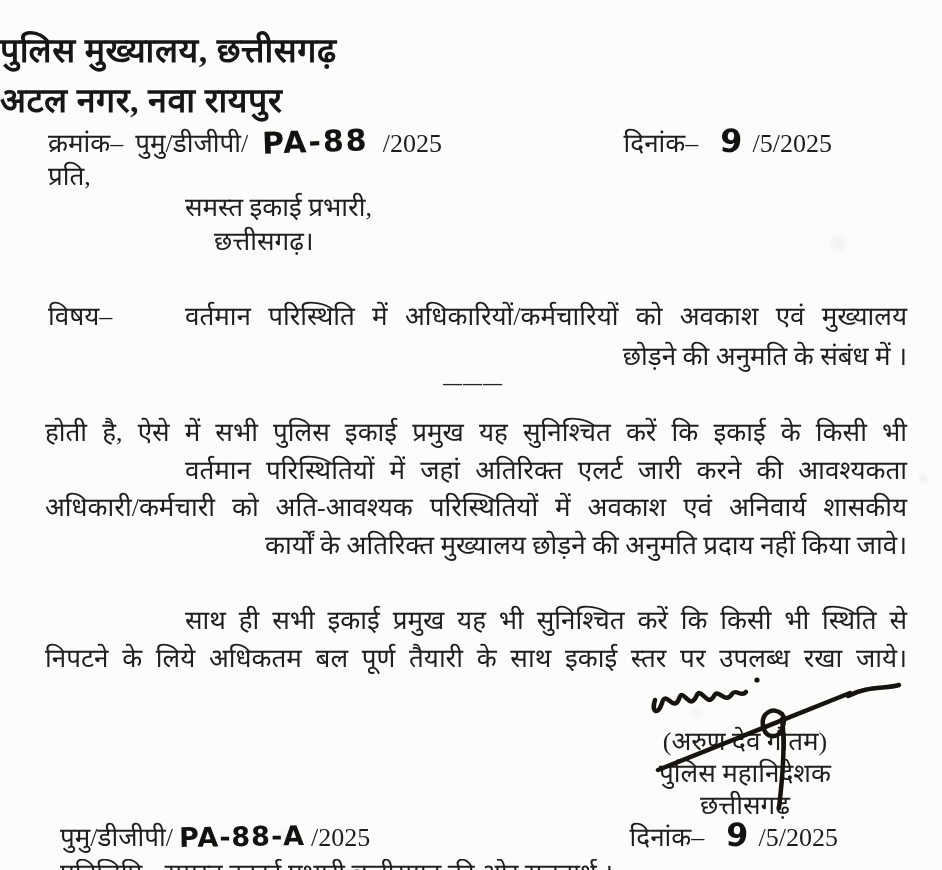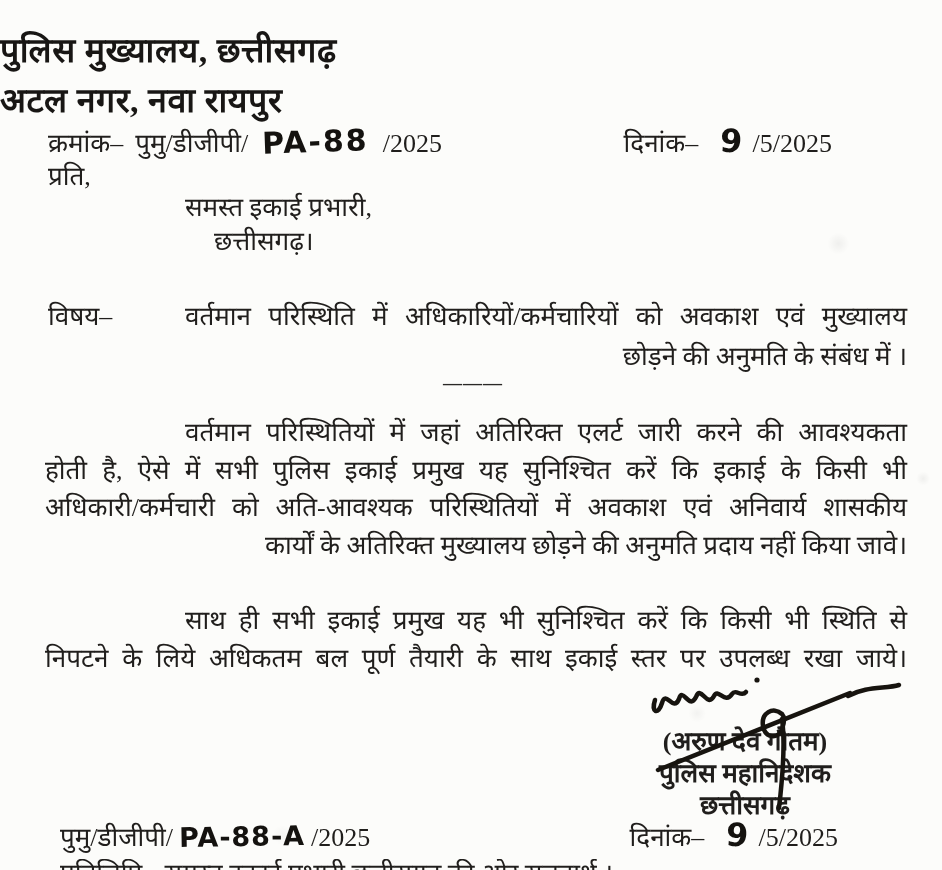--- a/index.html
+++ b/index.html
@@ -21,21 +21,21 @@
   .row{display:flex;align-items:baseline;}
   .hw{font-family:"DejaVu Sans",sans-serif;font-weight:600;color:#14120f;display:inline-block;}
   .hw-num{font-size:30px;transform:rotate(-2deg);letter-spacing:2px;margin:0 14px;}
   .hw-day{font-size:32px;transform:rotate(4deg);margin:0 10px 0 22px;}
   .hw-num-sm{font-size:27px;transform:rotate(-1deg);letter-spacing:1px;margin:0 6px;}
   .jline{text-align:justify;text-align-last:justify;}
   .lline{text-align:right;}
   .para{line-height:37.5px;font-size:26px;font-weight:500;}
   .para .indent{padding-left:140px;}
   .divider{font-size:19px;font-weight:bold;letter-spacing:1px;color:#2a2826;}
-  .sig-text{text-align:center;line-height:32px;font-size:26px;font-weight:700;}
+  .sig-text{text-align:center;line-height:32px;font-size:26px;font-weight:400;}
   .cutoff{overflow:hidden;height:11px;line-height:30px;font-size:26px;font-weight:500;}
   svg.sig{pointer-events:none;}
 </style>
 </head>
 <body>
 
 <div class="page">
 
   <div class="abs center h-line" style="top:26px;">पुलिस मुख्यालय, छत्तीसगढ़</div>
   <div class="abs center h-line" style="top:76px;">अटल नगर, नवा रायपुर</div>
@@ -59,22 +59,22 @@
   <div class="abs t" style="top:222px;left:185px;margin-left:29px;">छत्तीसगढ़।</div>
 
   <div class="abs t" style="top:297px;left:48px;">विषय–</div>
   <div class="abs" style="top:297px;left:185px;width:722px;line-height:40px;">
     <div class="t jline">वर्तमान परिस्थिति में अधिकारियों/कर्मचारियों को अवकाश एवं मुख्यालय</div>
     <div class="t lline">छोड़ने की अनुमति के संबंध में ।</div>
   </div>
   <div class="abs divider" style="top:372px;left:443px;">———</div>
 
   <div class="abs para" style="top:414px;left:45px;width:862px;">
+    <div class="jline">होती है, ऐसे में सभी पुलिस इकाई प्रमुख यह सुनिश्चित करें कि इकाई के किसी भी</div>
     <div class="jline indent">वर्तमान परिस्थितियों में जहां अतिरिक्त एलर्ट जारी करने की आवश्यकता</div>
-    <div class="jline">होती है, ऐसे में सभी पुलिस इकाई प्रमुख यह सुनिश्चित करें कि इकाई के किसी भी</div>
     <div class="jline">अधिकारी/कर्मचारी को अति-आवश्यक परिस्थितियों में अवकाश एवं अनिवार्य शासकीय</div>
     <div class="lline">कार्यों के अतिरिक्त मुख्यालय छोड़ने की अनुमति प्रदाय नहीं किया जावे।</div>
   </div>
 
   <div class="abs para" style="top:580px;left:45px;width:862px;margin-top:22px;">
     <div class="jline indent">साथ ही सभी इकाई प्रमुख यह भी सुनिश्चित करें कि किसी भी स्थिति से</div>
     <div class="jline">निपटने के लिये अधिकतम बल पूर्ण तैयारी के साथ इकाई स्तर पर उपलब्ध रखा जाये।</div>
   </div>
 
   <svg class="abs sig" style="top:658px;left:598px;z-index:2;" width="310" height="160" viewBox="0 0 310 160">

